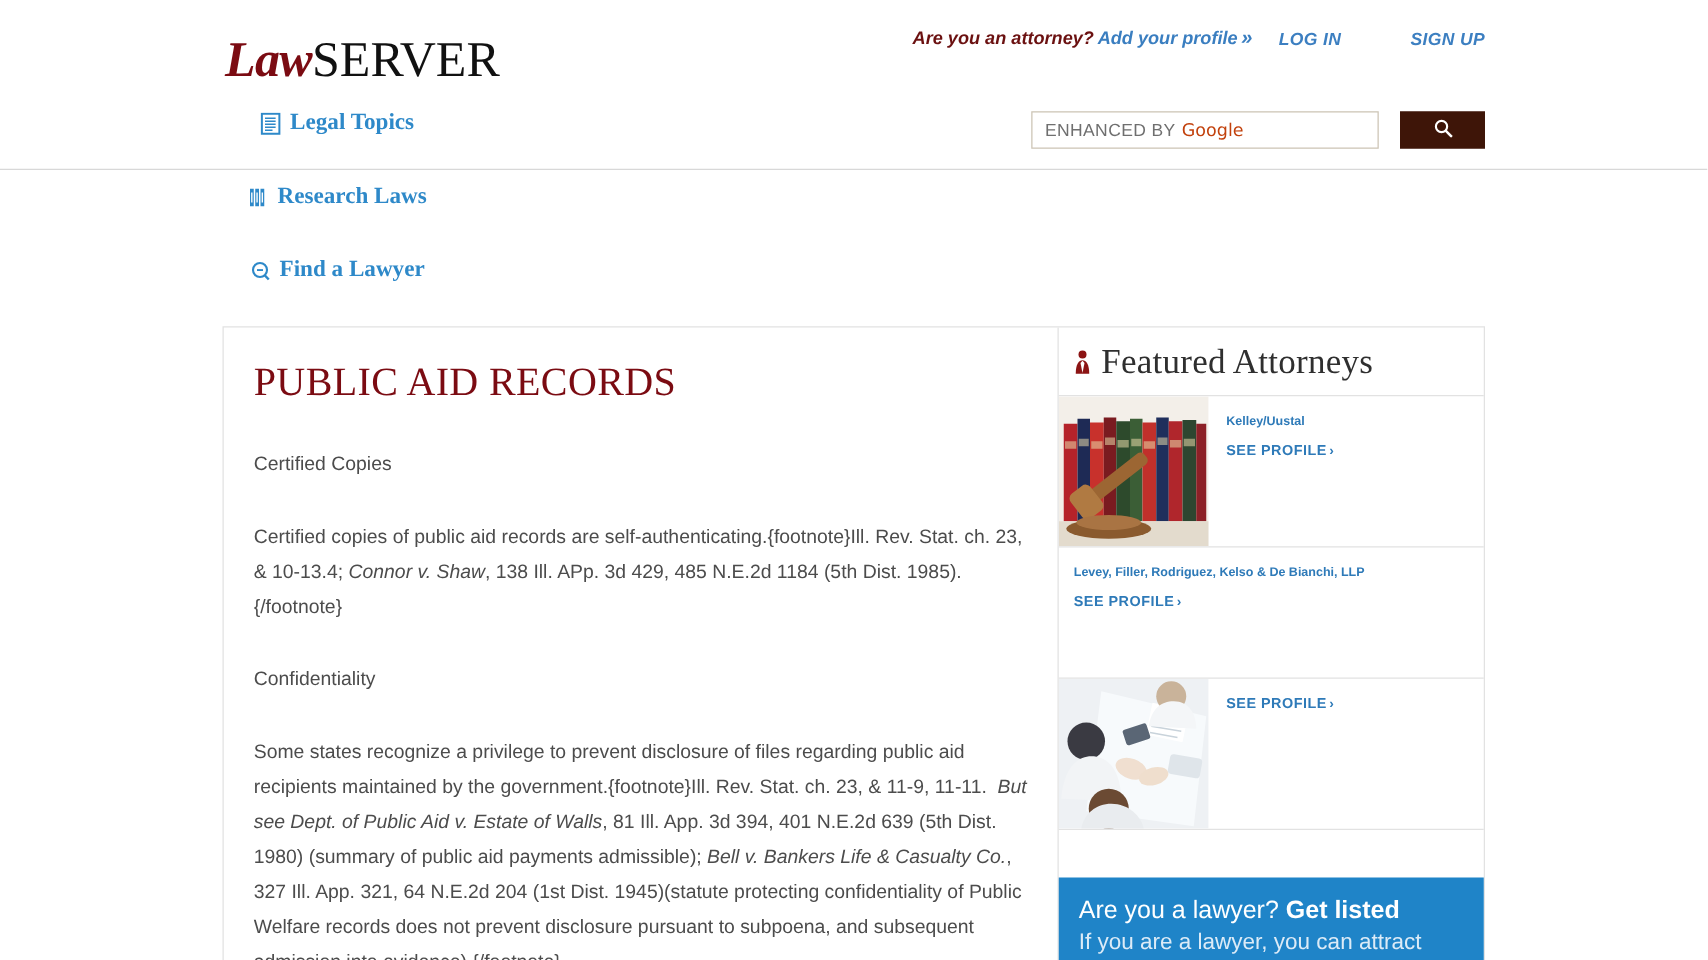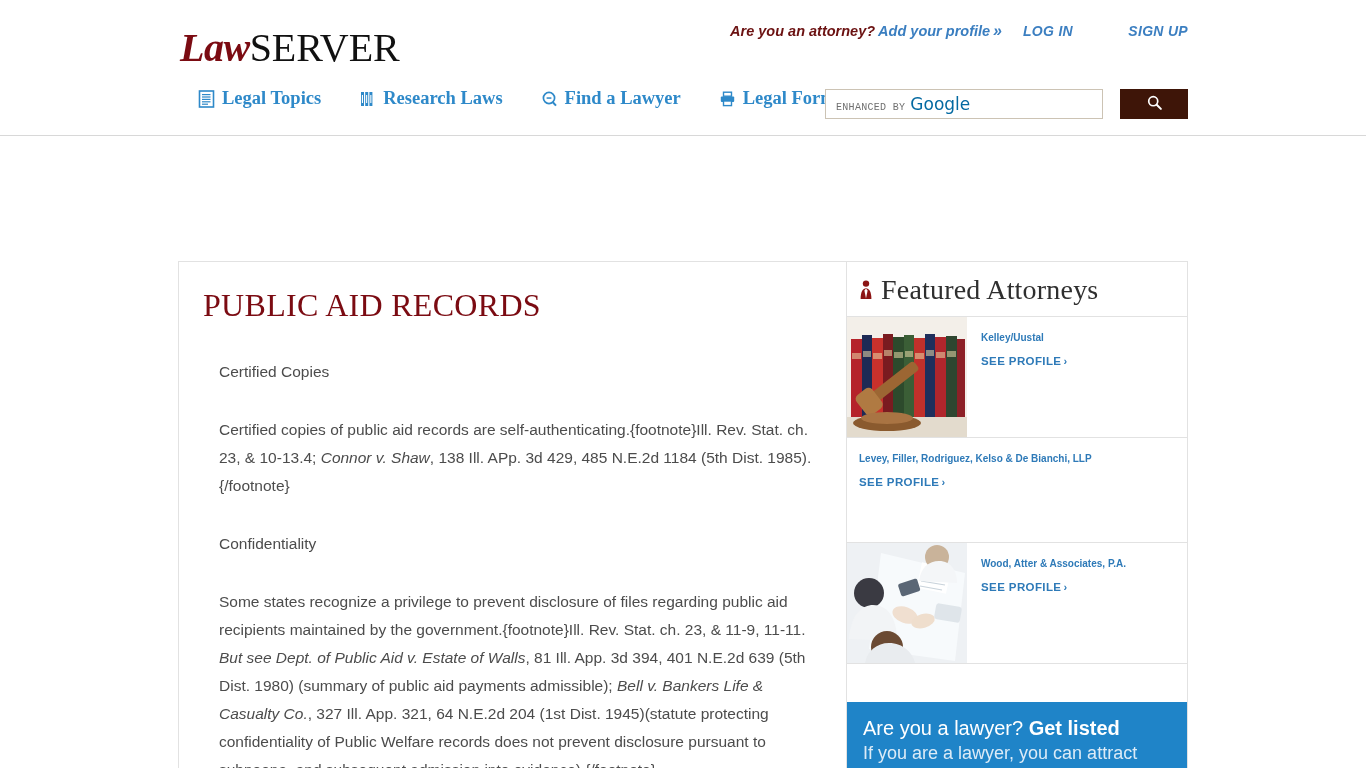--- a/index.html
+++ b/index.html
@@ -72,20 +72,21 @@
   .auth-login { right: 115px; }
   .auth-signup { right: 0px; }
 
   .nav {
     position: absolute;
     left: 20px;
     top: 88px;
     display: flex;
     align-items: center;
     gap: 38px;
+    flex-direction: column;
   }
   .nav-item {
     display: flex;
     align-items: center;
     gap: 7px;
     text-decoration: none;
     white-space: nowrap;
   }
   .nav-label {
     font-family: "Liberation Serif", serif;
@@ -113,30 +114,29 @@
     padding: 0 0 0 10px;
     box-sizing: border-box;
   }
   .gse-placeholder {
     display: flex;
     align-items: baseline;
     gap: 5px;
     white-space: nowrap;
   }
   .gse-enh {
-    font-size: 10px;
+    font-size: 14px;
     color: #6f6f6f;
     letter-spacing: 0.3px;
     text-transform: uppercase;
-    font-family: Liberation Mono, monospace;
   }
   .gse-google {
     font-family: "DejaVu Sans", sans-serif;
-    font-size: 17px;
-    color: #0369a1;
+    font-size: 14px;
+    color: #c2410c;
   }
   .search-btn {
     width: 68px;
     height: 30px;
     background: #3e1508;
     border: none;
     display: flex;
     align-items: center;
     justify-content: center;
     cursor: pointer;
@@ -170,21 +170,21 @@
     line-height: 38px;
     color: #7b0b12;
     margin: 0 0 34px 0;
     font-weight: normal;
     letter-spacing: 0.3px;
   }
   .article-p {
     font-size: 15.5px;
     line-height: 28px;
     color: #4c4c4c;
-    margin: 0 0 30px 16px;
+    margin: 0 0 30px 0;
   }
   .article-p em { font-style: italic; }
 
   
   .side-col { width: 340px; box-sizing: border-box; }
   .side-head {
     display: flex;
     align-items: center;
     gap: 8px;
     padding: 12px 12px 10px 12px;
@@ -437,21 +437,20 @@
               <circle cx="40" cy="104" r="16" fill="#6b4a33"></circle>
               <path d="M18 120 C20 108 30 100 42 100 C56 100 66 110 68 120 Z" fill="#e9ecef"></path>
               <circle cx="90" cy="14" r="12" fill="#c9b39a"></circle>
               <path d="M72 38 C74 24 82 18 92 18 C104 18 110 28 110 40 Z" fill="#f4f6f8"></path>
               <ellipse cx="58" cy="72" rx="13" ry="8" fill="#f0dfd0" transform="rotate(20 58 72)"></ellipse>
               <ellipse cx="76" cy="78" rx="12" ry="7" fill="#efdecd" transform="rotate(-15 76 78)"></ellipse>
               <rect x="88" y="62" width="26" height="16" rx="3" fill="#dfe5ea" transform="rotate(10 101 70)"></rect>
             </svg>
           </div>
           <div class="attorney-info">
-            <a class="attorney-name" href="#">Wood, Atter &amp; Associates, P.A.</a>
             <a class="see-profile" href="#"><span>SEE PROFILE</span><span class="arrow">›</span></a>
           </div>
         </div>
 
         <div class="side-spacer"></div>
 
         <div class="promo">
           <div class="promo-title"><span>Are you a lawyer? </span><b>Get listed</b></div>
           <div class="promo-sub">If you are a lawyer, you can attract more</div>
         </div>

